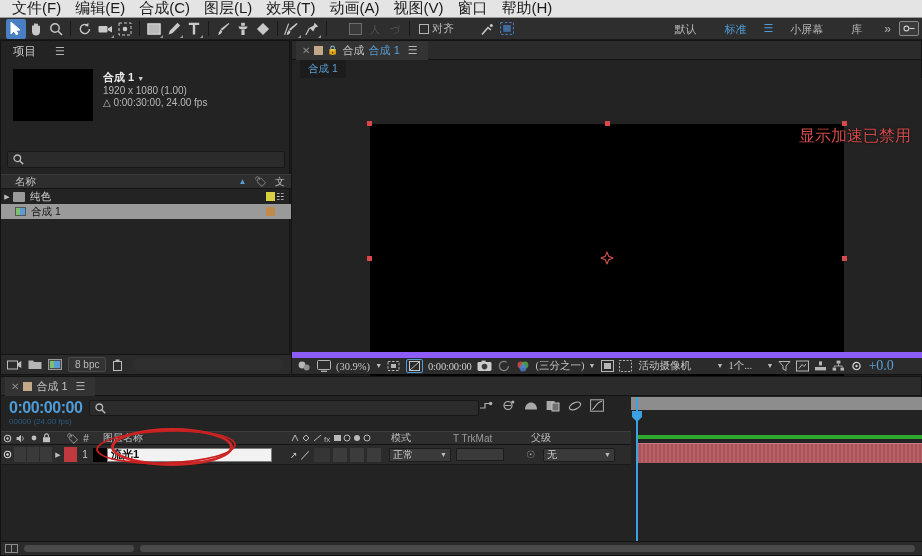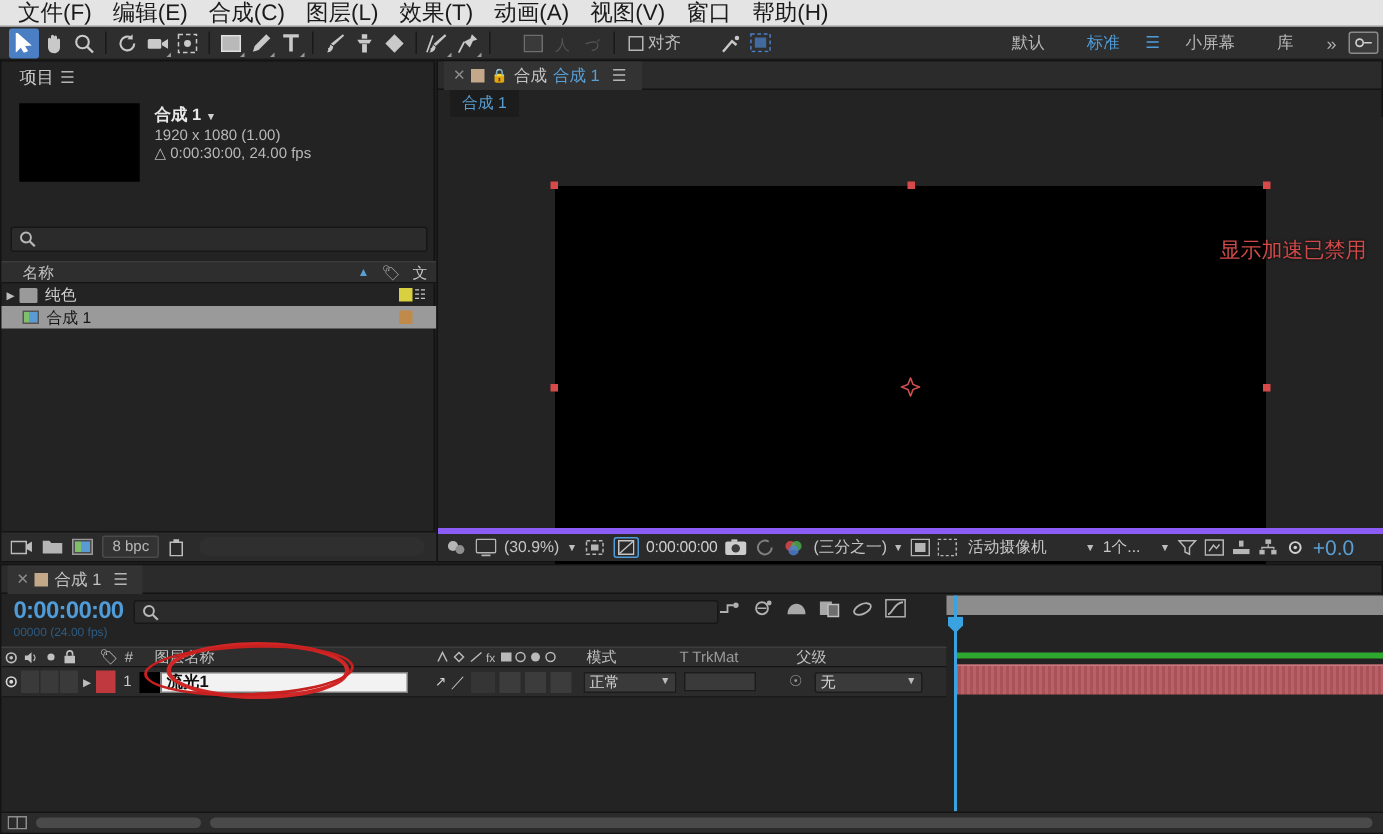--- a/index.html
+++ b/index.html
@@ -66,21 +66,21 @@
     padding: 0 6px; color: #c4c4c4; font-size: 11px; white-space: nowrap;
   }
   .ptab.active { background: #333333; }
   .ptab .xmark { color: #8d8d8d; font-size: 10px; }
   .ptab .lock { font-size: 9px; color: #a8a8a8; }
   .ham { color: #b5b5b5; font-size: 11px; letter-spacing: 0px; padding: 0 4px; }
   .blue { color: #5a9fd4; }
 
   
   #project { left: 0; top: 40px; width: 290px; height: 335px; background: #232323; }
-  .proj-head { display: flex; align-items: center; gap: 0; height: 20px; padding-left: 12px; }
+  .proj-head { display: flex; align-items: center; gap: 15px; height: 20px; padding-left: 12px; }
   .proj-title { color: #c8c8c8; font-size: 11.5px; }
   .proj-info { display: flex; padding: 8px 0 0 12px; }
   .proj-thumb { width: 80px; height: 52px; background: #000; border: 1px solid #000; }
   .proj-meta { margin-left: 10px; padding-top: 2px; line-height: 12px; }
   .proj-meta .nm { color: #e8e8e8; font-weight: bold; font-size: 11px; }
   .proj-meta .nm .caret { font-size: 7px; color: #cfcfcf; margin-left: 3px; }
   .proj-meta .ln { color: #b9b9b9; font-size: 10px; }
   .proj-search {
     position: absolute; left: 6px; top: 110px; width: 278px; height: 17px;
     background: #2b2b2b; border: 1px solid #171717; border-radius: 2px;
@@ -121,28 +121,27 @@
   .comp-canvas {
     position: absolute; left: 78px; top: 46px; width: 474px; height: 267px;
     background: #000000;
   }
   .handle { position: absolute; width: 5px; height: 5px; background: #d84a4a; }
   .anchor {
     position: absolute; left: 50%; top: 50%; width: 13px; height: 13px;
     transform: translate(-50%,-50%);
   }
   .warn-text {
-    position: absolute; right: 12px; top: 48px; color: #d04a4a; font-size: 14px;
+    position: absolute; right: 12px; top: 48px; color: #d04a4a; font-size: 16px;
     text-shadow: 0 0 2px #000;
-    margin-top: 32px;
   }
   .comp-bottom {
     position: absolute; left: 0; bottom: 0; width: 631px; height: 22px;
-    background: #2b2b2b; border-top: 4px solid #8b5cf6;
-    display: flex; align-items: center; gap: 5px; padding: 0 5px;
+    background: #2b2b2b; border-top: 6px solid #8b5cf6;
+    display: flex; align-items: center; gap: 5px; padding: 0 5px; font-family: Liberation Serif, serif;
   }
   .cb-val { font-size: 10.5px; color: #c6c6c6; white-space: nowrap; }
   .cb-drop { display: flex; align-items: center; gap: 4px; font-size: 10.5px; color: #c6c6c6; }
   .caret-dn { font-size: 7px; color: #bdbdbd; }
   .cb-tc { color: #cfcfcf; font-size: 10.5px; letter-spacing: -0.2px; }
 
   
   #timeline { left: 0; top: 376px; width: 922px; height: 180px; background: #232323; }
   .tl-head { position: absolute; left: 0; top: 20px; width: 630px; height: 28px; }
   .tl-tc {

